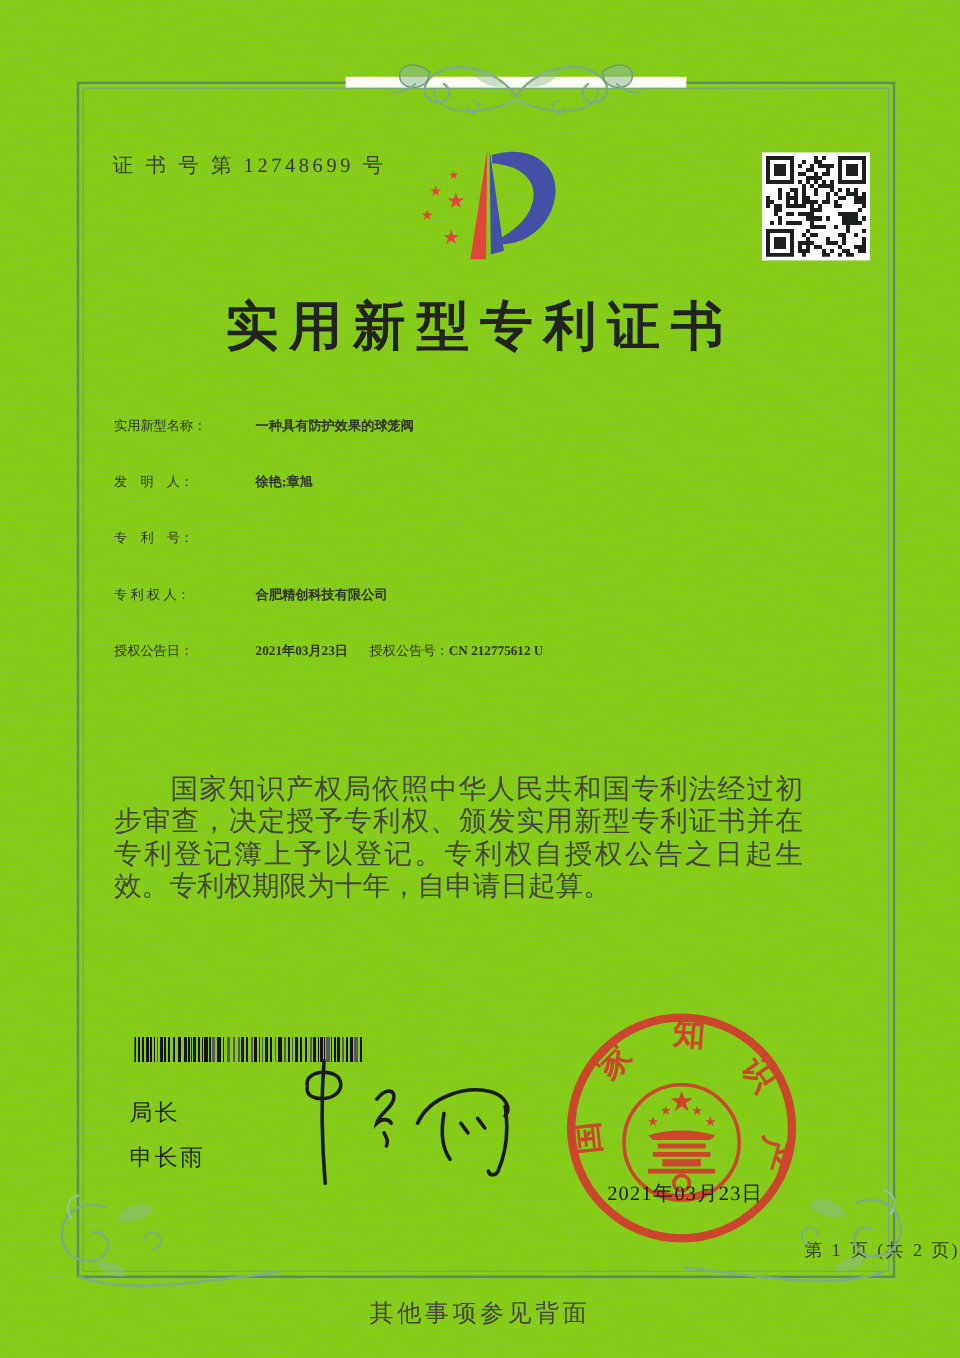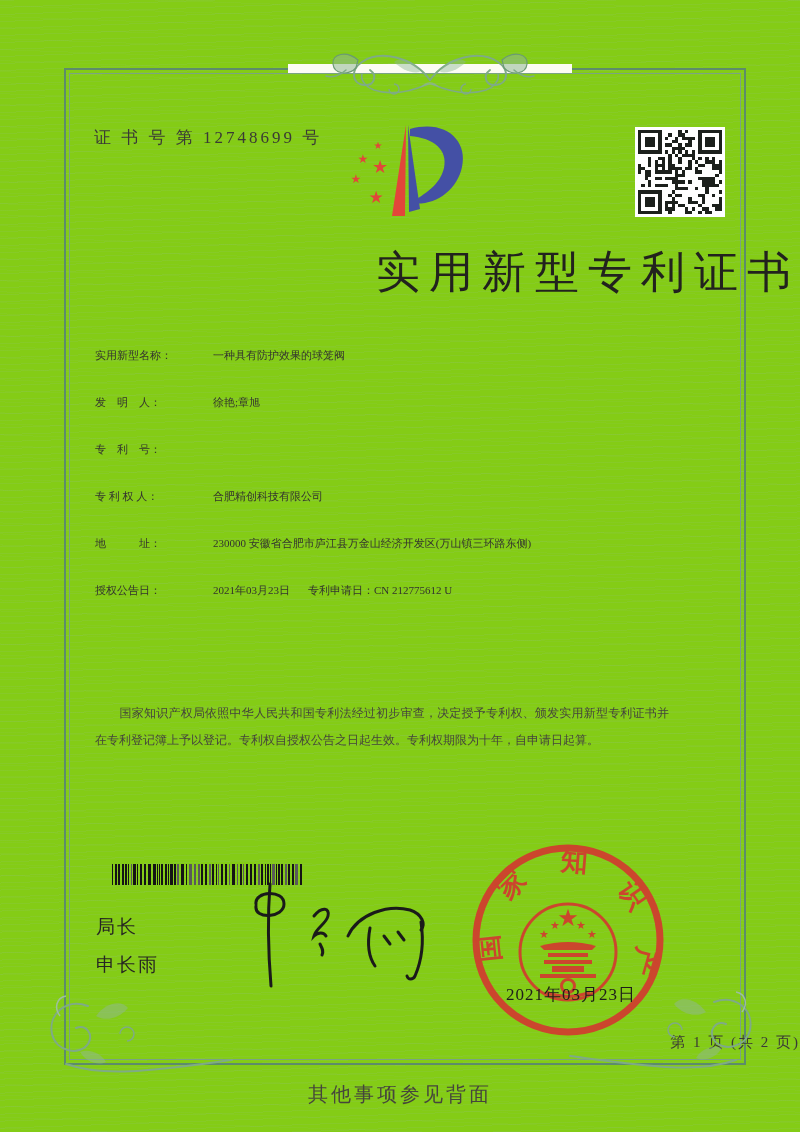--- a/index.html
+++ b/index.html
@@ -30,36 +30,36 @@
     position:absolute; left:94px; top:126px; font-size:17px; letter-spacing:3px;
     color:#3a3a35;
   }
   .logo { position:absolute; left:330px; top:113px; }
   .qr {
     position:absolute; left:635px; top:127px; width:90px; height:90px;
     background:#fff; padding:3px;
   }
   .qr svg { width:100%; height:100%; shape-rendering:crispEdges; }
   .title {
-    position:absolute; left:0; right:0; top:243px; text-align:right;
-    font-size:44px; font-weight:400; letter-spacing:9px; color:#22221e;
+    position:absolute; left:0; right:0; top:243px; text-align:center;
+    font-size:44px; font-weight:700; letter-spacing:9px; color:#22221e;
   }
   .fields { position:absolute; left:95px; top:342px; width:580px; font-size:11px; }
   .frow { display:flex; margin-bottom:21px; line-height:26px; }
   .flabel { flex:0 0 118px; white-space:pre; color:#33332e; }
-  .fvalue { flex:1 1 auto; max-width:458px; color:#33332e; }
+  .fvalue { flex:1 1 auto; max-width:458px; color:#33332e;font-weight:bold; }
   .frow.grant .fvalue { flex:0 0 auto; max-width:none; }
   .frow.grant .flabel2 { flex:0 0 auto; margin-left:18px; white-space:pre; }
   .paras {
-    position:absolute; left:95px; top:700px; width:574px; font-size:12px;
+    position:absolute; left:95px; top:644px; width:574px; font-size:23px;
     line-height:27px; text-align:justify; color:#45453c;
   }
   .paras p { text-indent:2.05em; }
   .barcode { position:absolute; left:112px; top:864px; width:194px; height:21px; }
-  .official { position:absolute; left:96px; top:914px; font-family:"Liberation Sans","DejaVu Sans",sans-serif; font-size:19px; color:#262622; }
+  .official { position:absolute; left:108px; top:914px; font-family:"Liberation Sans","DejaVu Sans",sans-serif; font-size:19px; color:#262622; }
   .official div { margin-bottom:12px; letter-spacing:2px; }
   .signature { position:absolute; left:218px; top:878px; }
   .seal { position:absolute; left:468px; top:840px; z-index:4; }
   .seal-date {
     position:absolute; left:478px; top:983px; width:186px; text-align:center;
     font-size:17px; letter-spacing:1px; color:#1d1d1a; z-index:5; font-weight:500;
   }
   .page-no { position:absolute; left:0; right:0; top:1033px; text-align:right; font-size:15px; letter-spacing:2px; color:#3a3a35; }
   .back-note { position:absolute; left:0; right:0; top:1081px; text-align:center; font-size:20px; letter-spacing:3px; color:#45453c; }
 </style>
@@ -422,28 +422,24 @@
       <span class="flabel">发　明　人：</span>
       <span class="fvalue">徐艳;章旭</span>
     </div>
     <div class="frow">
       <span class="flabel">专　利　号：</span>
     </div>
     <div class="frow">
       <span class="flabel">专 利 权 人：</span>
       <span class="fvalue">合肥精创科技有限公司</span>
     </div>
-    <div class="frow">
-      <span class="flabel">地　　　址：</span>
-      <span class="fvalue">230000 安徽省合肥市庐江县万金山经济开发区(万山镇三环路东侧)</span>
-    </div>
     <div class="frow grant">
       <span class="flabel">授权公告日：</span>
       <span class="fvalue">2021年03月23日</span>
-      <span class="flabel flabel2">专利申请日：</span>
+      <span class="flabel flabel2">授权公告号：</span>
       <span class="fvalue">CN 212775612 U</span>
     </div>
   </div>
 
   <div class="paras">
     <p>国家知识产权局依照中华人民共和国专利法经过初步审查，决定授予专利权、颁发实用新型专利证书并在专利登记簿上予以登记。专利权自授权公告之日起生效。专利权期限为十年，自申请日起算。</p>
   </div>
 
   <div class="barcode">
     <svg id="barcode-svg" width="194" height="21" viewBox="0 0 194 21" shape-rendering="crispEdges">

